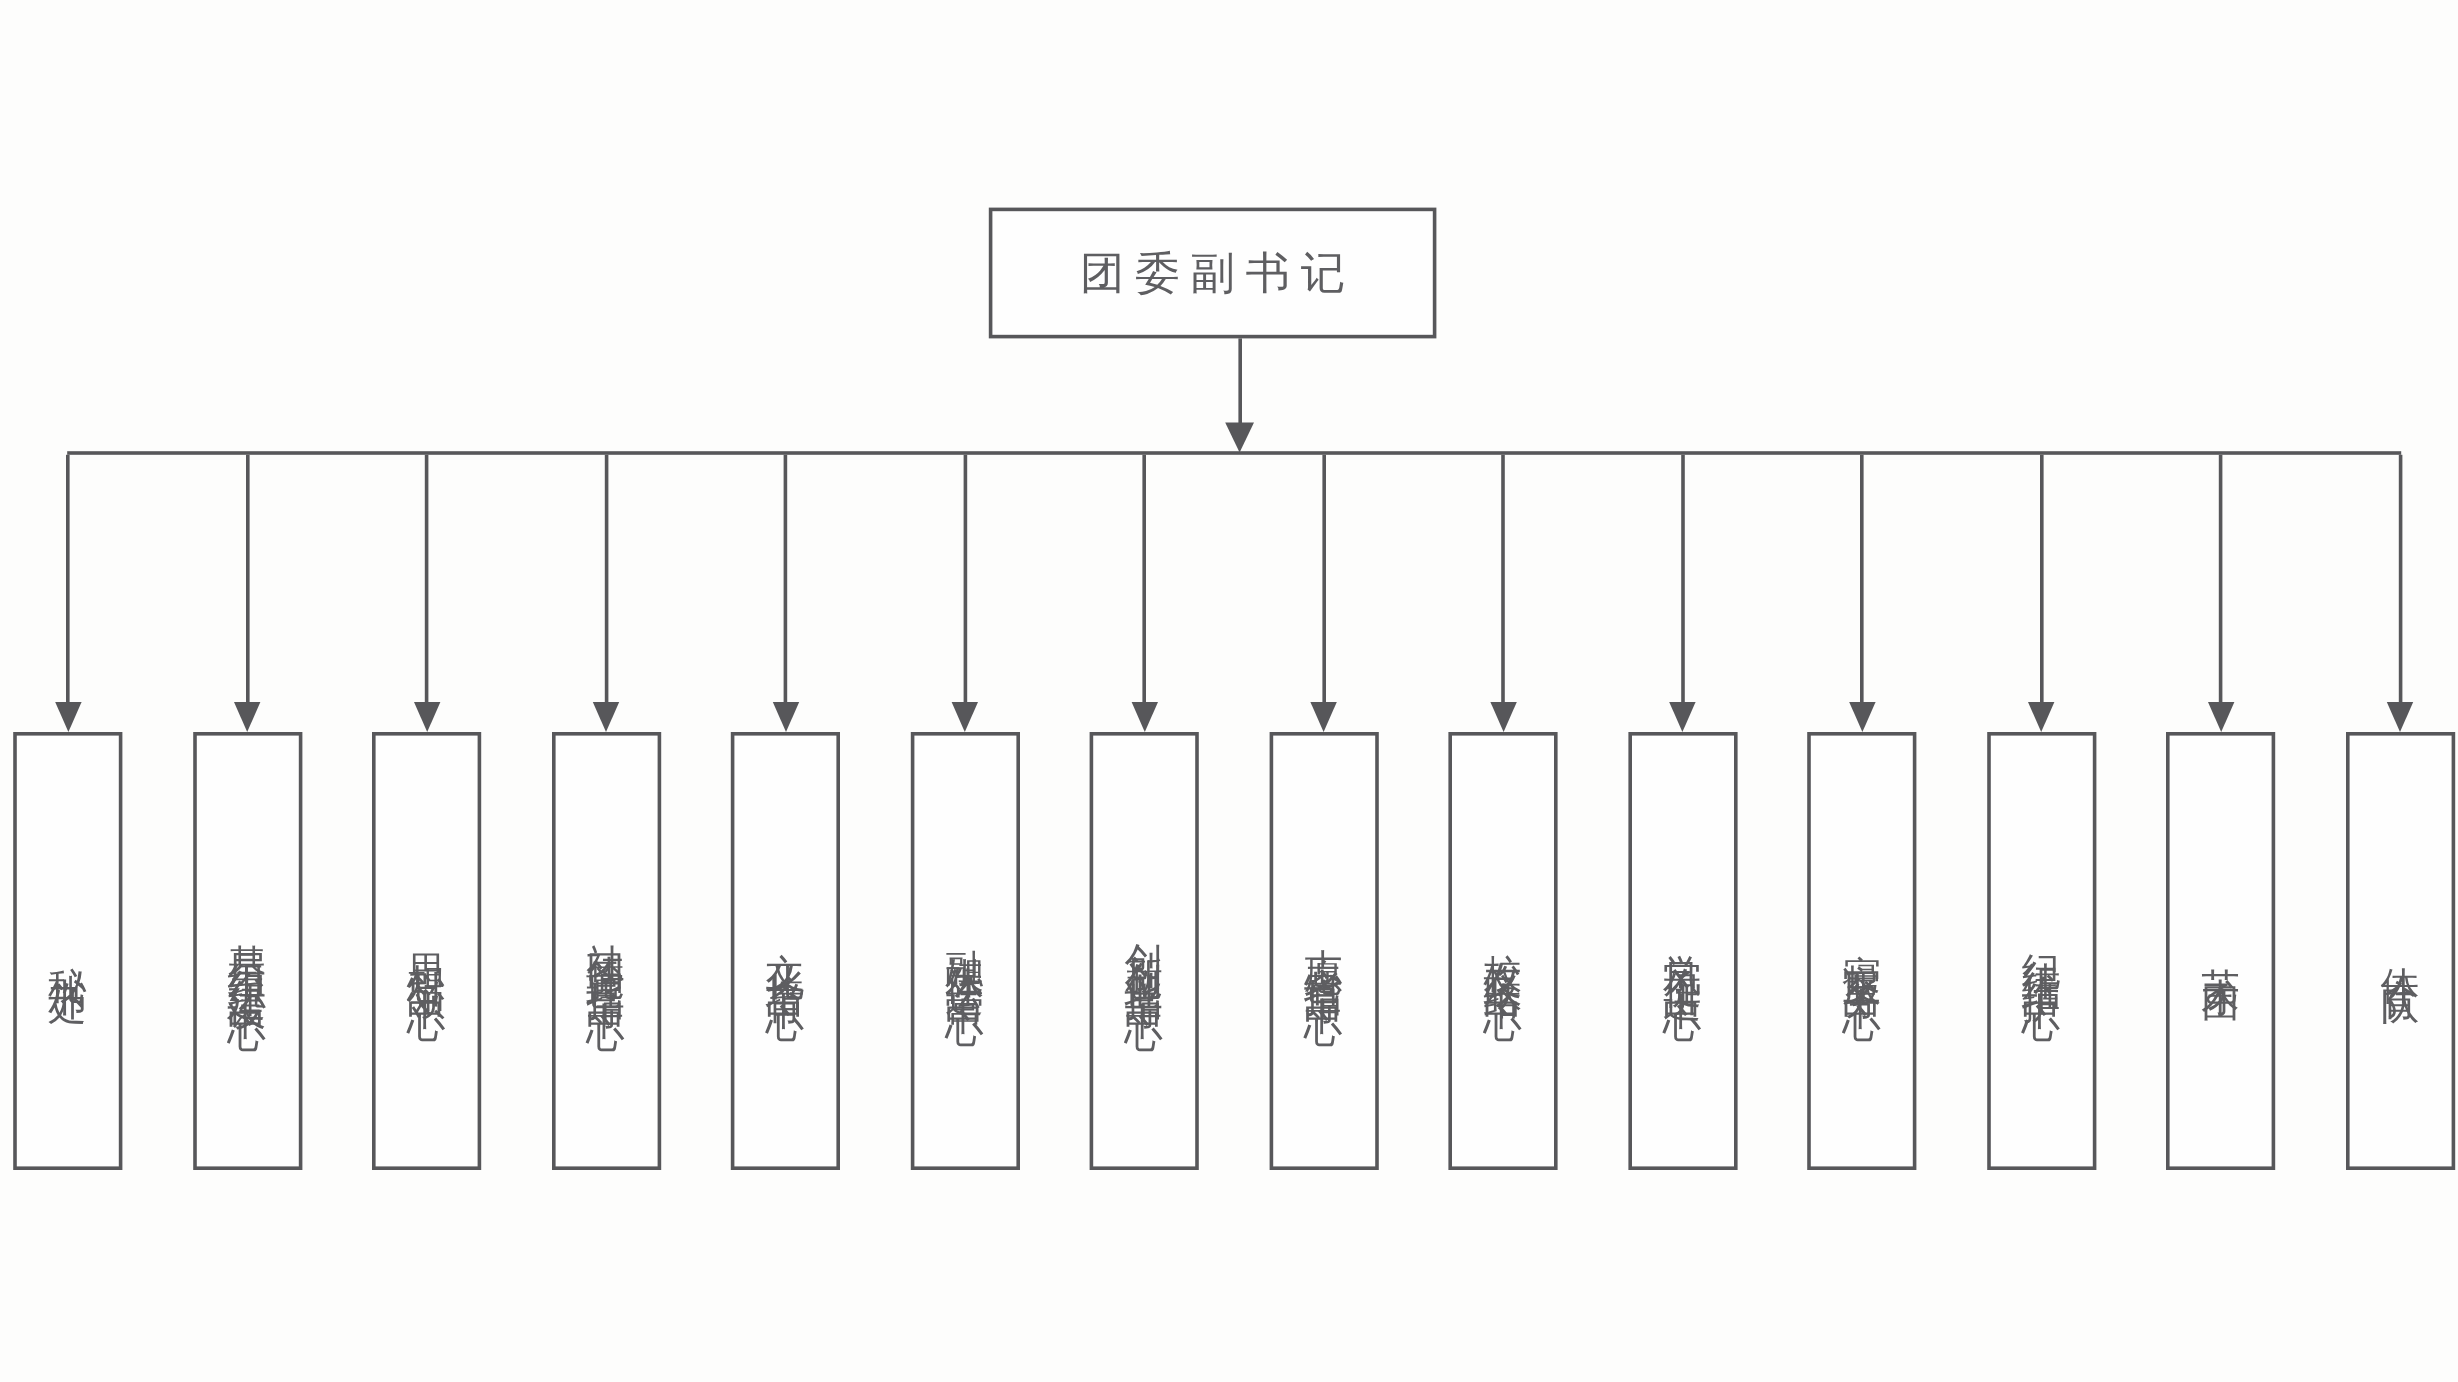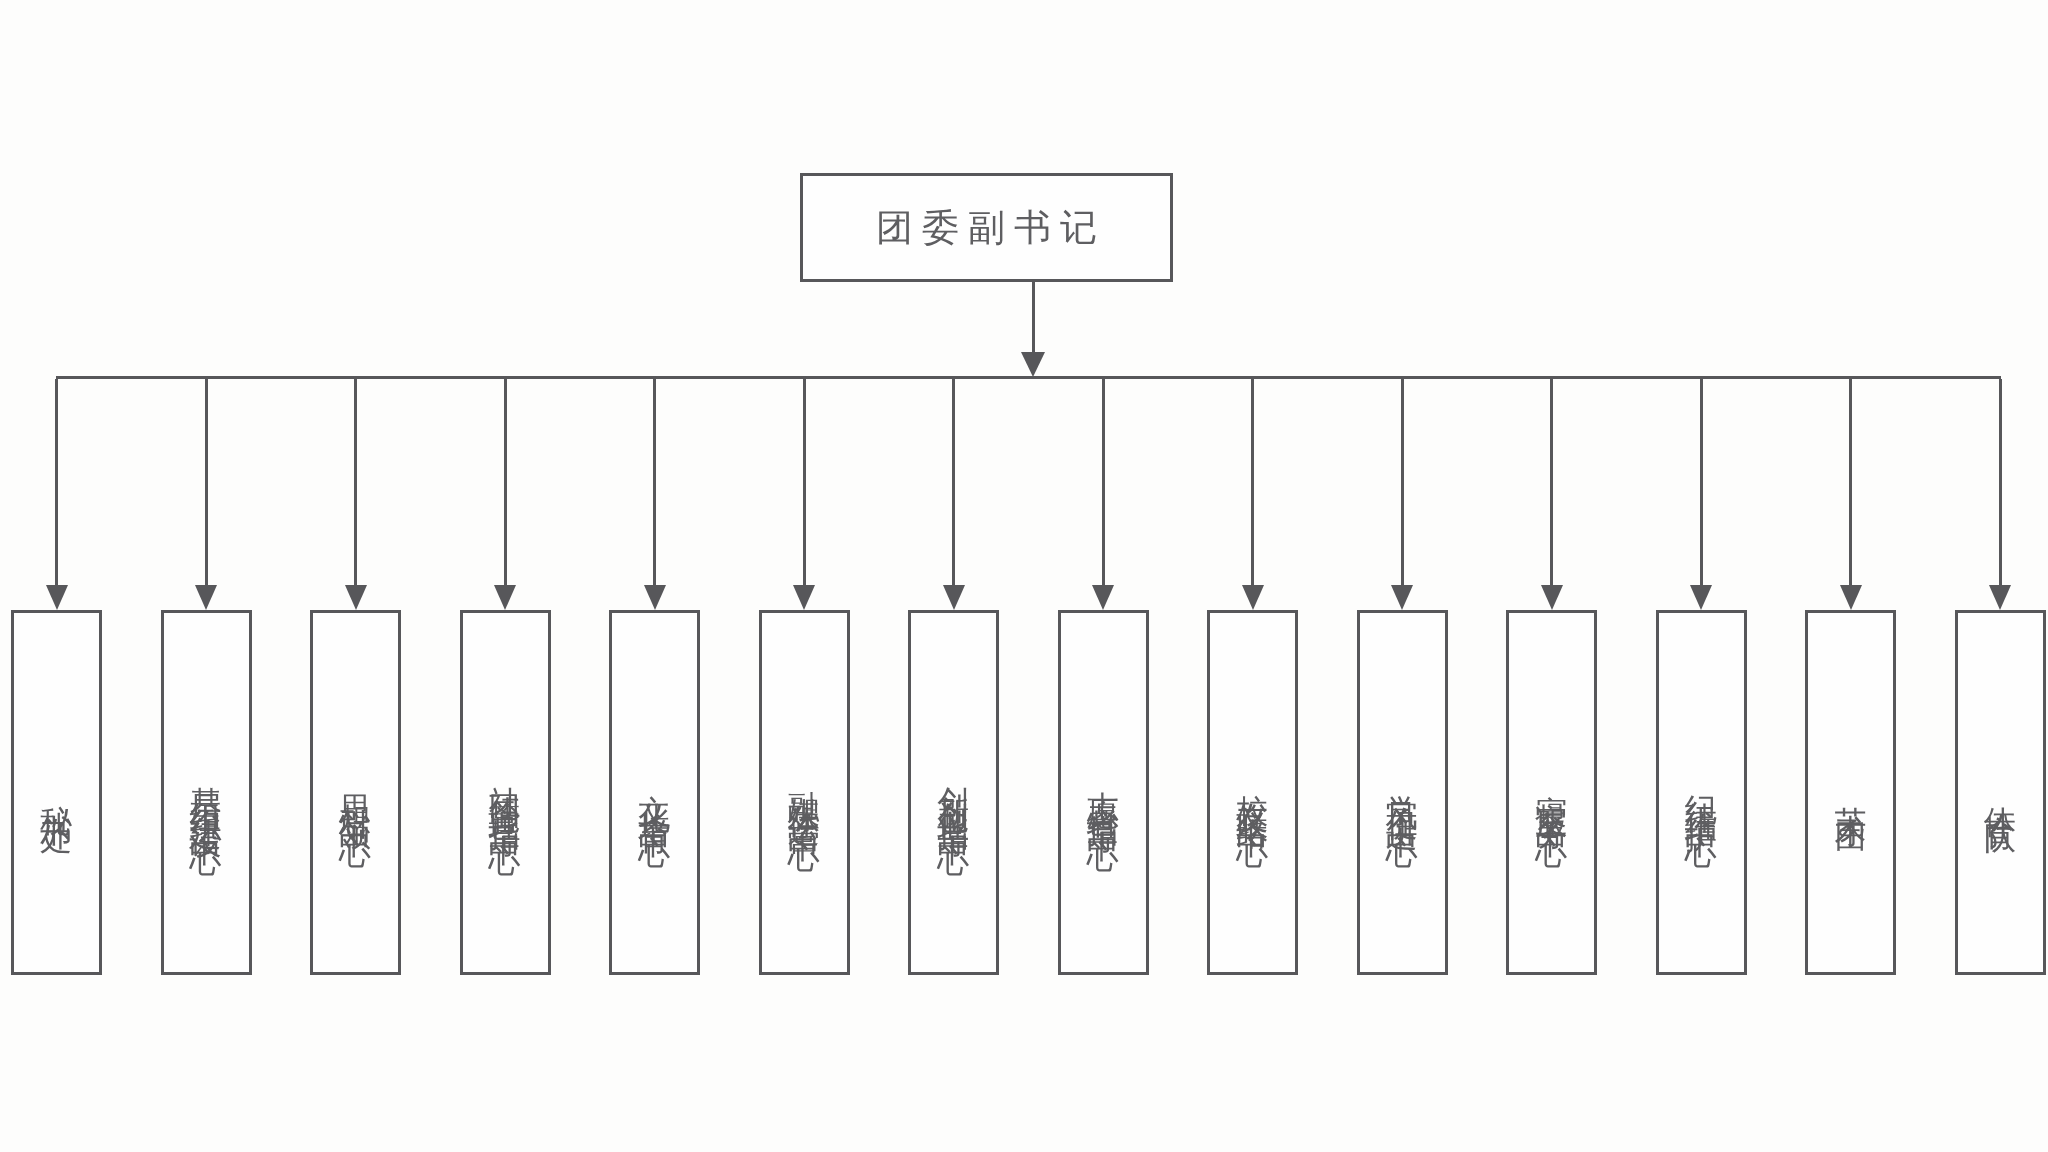--- a/index.html
+++ b/index.html
@@ -10,21 +10,21 @@
     position: relative;
     overflow: hidden;
     background: var(--bg, #fdfdfc);
     font-family: "Liberation Sans", sans-serif;
   }
   .canvas { position: absolute; inset: 0; }
 
   
   .root-box {
     position: absolute;
-    left: 800px; top: 173px;
+    left: 824px; top: 173px;
     width: 373px; height: 109px;
     box-sizing: border-box;
     border: 3px solid var(--line, #57575a);
     background: var(--box-bg, #fefefe);
     display: flex; align-items: center; justify-content: center; text-align: center;
   }
   .root-label {
     font-size: 37px;
     color: var(--text, #5e5e61);
     letter-spacing: 9px;

